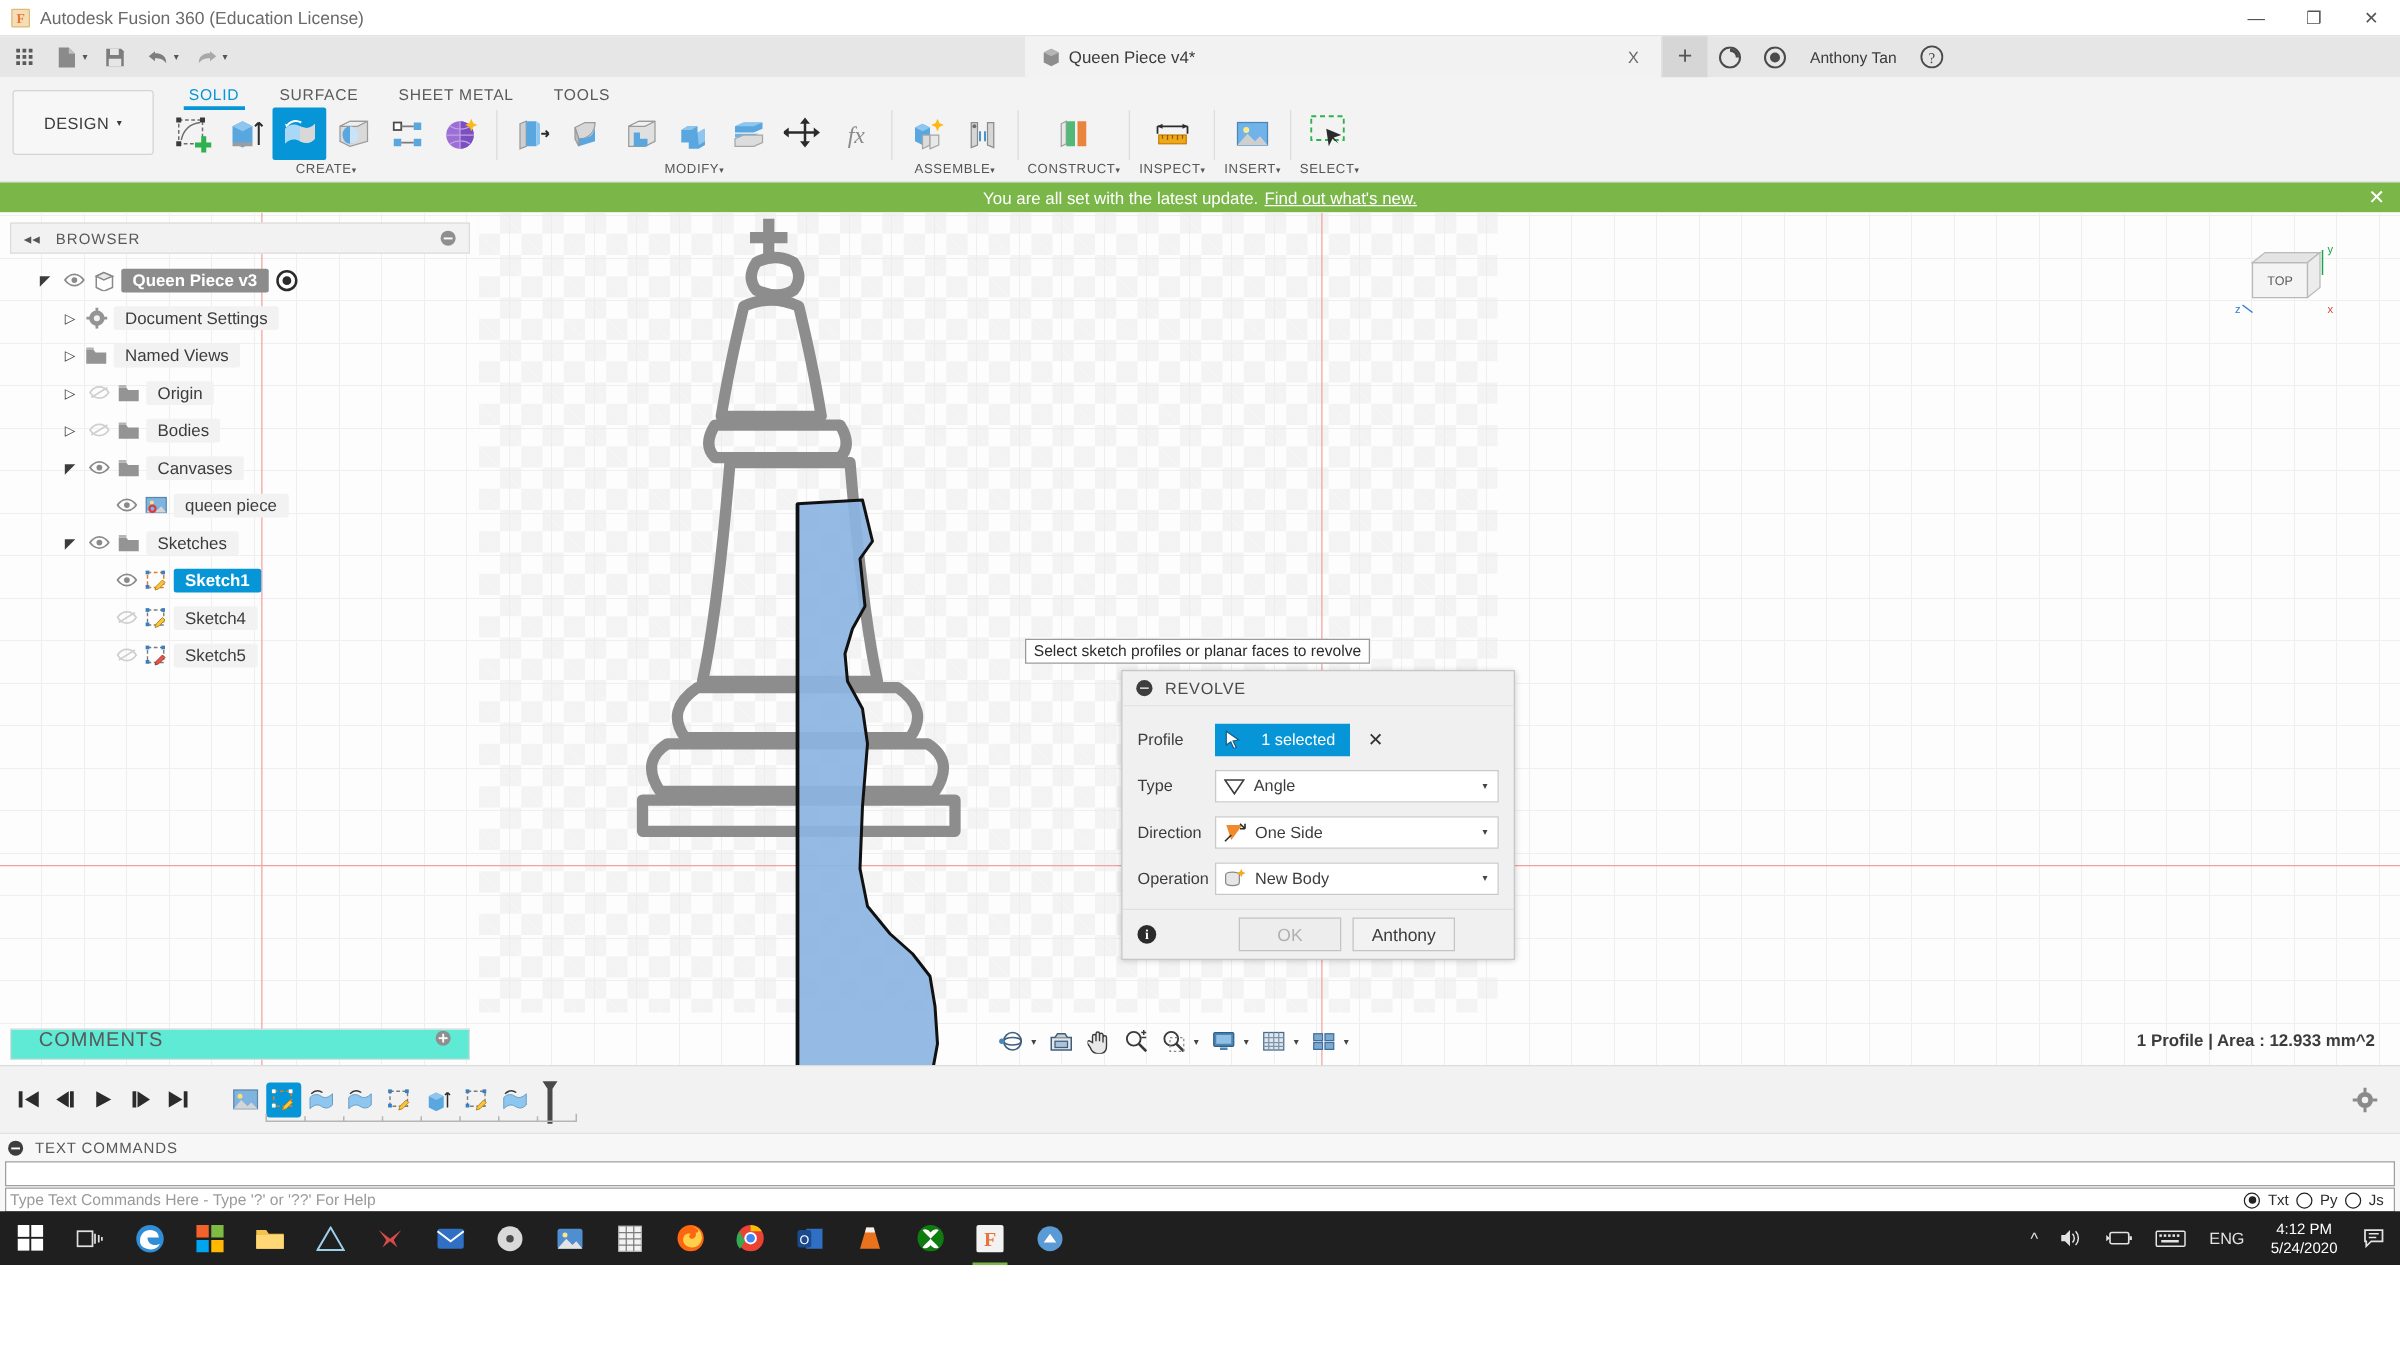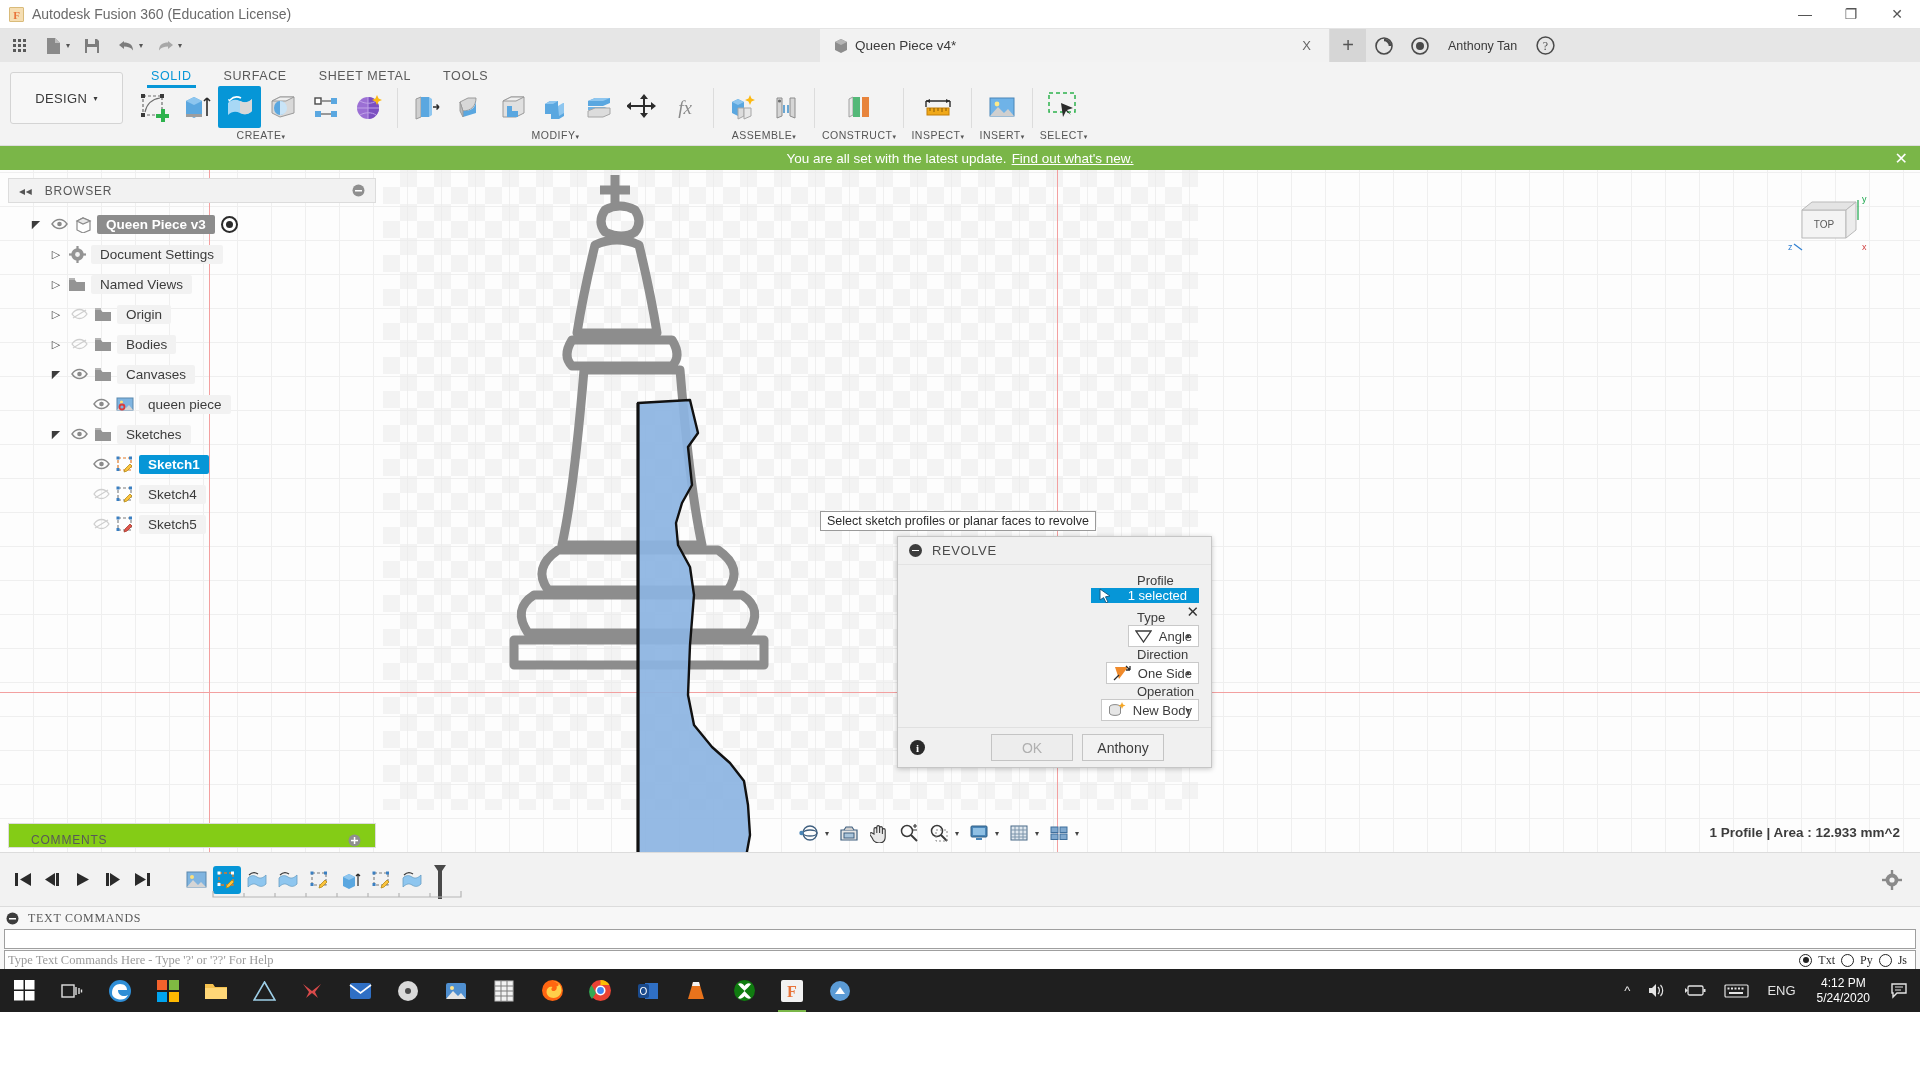--- a/index.html
+++ b/index.html
@@ -89,33 +89,33 @@
   .trow.sel-root .lbl { background:#8c8c8c; color:#fff; font-weight:bold; }
   .trow.sel .lbl { background:#0696d7; color:#fff; font-weight:bold;}
   .arrow { width:20px; text-align:center; color:#3c3c3c; font-size:11px;}
   .arrow.open { color:#3c3c3c; }
   .eye { width:26px; display:flex; align-items:center; justify-content:center;}
   .ficon { width:22px; display:flex; align-items:center; justify-content:center; margin-right:3px;}
   .radio-tgt { margin-left:6px; width:17px;height:17px;border:2px solid #2b2b2b; border-radius:50%;
                display:flex;align-items:center;justify-content:center; background:#fff;}
   .radio-tgt i{width:7px;height:7px;border-radius:50%;background:#2b2b2b;display:block;}
   
-  .comments { position:absolute; left:8px; bottom:4px; width:368px; height:25px; background:#84cc16;
-              border:1px solid #dcdcdc; display:flex; align-items:flex-end; font-size:12px; color:#585858;
+  .comments { position:absolute; left:8px; bottom:4px; width:368px; height:25px; background:#5eead4;
+              border:1px solid #dcdcdc; display:flex; align-items:flex-start; font-size:16px; color:#585858;
               letter-spacing:.8px;}
   
   .dlg { position:absolute; left:897px; top:366px; width:315px; background:#f0f0f0;
          border:1px solid #c6c6c6; box-shadow:0 1px 5px rgba(0,0,0,.22); }
   .dlg-head { height:28px; display:flex; align-items:center; font-size:13px; color:#4a4a4a;
               letter-spacing:.6px; border-bottom:1px solid #e3e3e3;}
   .dlg-min { width:13px;height:13px;border-radius:50%;background:#3d3d3d;margin:0 10px 0 11px;
              display:flex;align-items:center;justify-content:center;}
   .dlg-min i{display:block;width:7px;height:1.6px;background:#fff;}
   .dlg-body { padding:8px 12px 6px 12px;}
-  .frow { display:flex; align-items:flex-end; height:37px;flex-direction:column;}
+  .frow { display:flex; align-items:center; height:37px;}
   .flabel { width:62px; font-size:13px; color:#3c3c3c;}
   .selbtn { height:26px; background:#0696d7; color:#fff; display:flex; align-items:center; gap:16px;
             padding:0 12px 0 8px; font-size:13px; }
   .selbtn.idle { background:#fff; color:#3c3c3c; border:1px solid #c9c9c9;}
   .xclose { margin-left:14px; font-size:15px; color:#333;}
   .combo { flex:1; height:26px; background:#fff; border:1px solid #c9c9c9; display:flex; align-items:center;
            padding:0 6px; font-size:13px; gap:7px; position:relative;}
   .combo .car { position:absolute; right:8px; font-size:8px; color:#444;}
   .dlg-foot { border-top:1px solid #e0e0e0; height:40px; display:flex; align-items:center; padding:0 12px;}
   .infoi { width:15px;height:15px;border-radius:50%;background:#2b2b2b;color:#fff;font-size:11px;
@@ -135,21 +135,21 @@
   
   .timeline { height:54px; background:#f2f2f2; border-top:1px solid #dcdcdc; display:flex; align-items:center;
               position:relative;}
   .tl-ctrl { width:30px; display:flex; align-items:center; justify-content:center; color:#2b2b2b; font-size:15px;}
   .tl-items { display:flex; align-items:center; margin-left:24px; gap:3px; position:relative;}
   .tl-item { width:28px;height:28px; display:flex;align-items:center;justify-content:center; border-radius:3px;}
   .tl-item.sel{ background:#0696d7;}
   .tl-marker { width:14px;height:32px; margin-left:2px; position:relative;}
   .tl-gear { position:absolute; right:18px; color:#555; }
   
-  .tc { height:63px; background:#f7f7f7; border-top:1px solid #dcdcdc;font-family:Liberation Serif, serif;}
+  .tc { height:63px; background:#f7f7f7; border-top:1px solid #dcdcdc;}
   .tc-head { height:22px; display:flex; align-items:center; font-size:12px; color:#585858; letter-spacing:.7px;}
   .tc-out { height:20px; margin:0 4px; background:#fff; border:1px solid #9f9f9f;}
   .tc-in { height:20px; margin:1px 4px 0; background:#fff; border:1px solid #9f9f9f; display:flex; align-items:center;
            font-size:12.5px; color:#9a9a9a; padding-left:3px; position:relative;}
   .tc-modes{ margin-left:auto; display:flex; align-items:center; gap:6px; padding-right:8px;}
   .rb { width:13px;height:13px;border:1.6px solid #222;border-radius:50%; display:flex;align-items:center;justify-content:center;}
   .rb i{width:6px;height:6px;border-radius:50%;background:#222;display:block;}
   .mode-l{ font-size:12px; color:#2b2b2b;}
   
   .taskbar { height:43px; background:#1f1f1f; display:flex; align-items:center; position:relative;}

